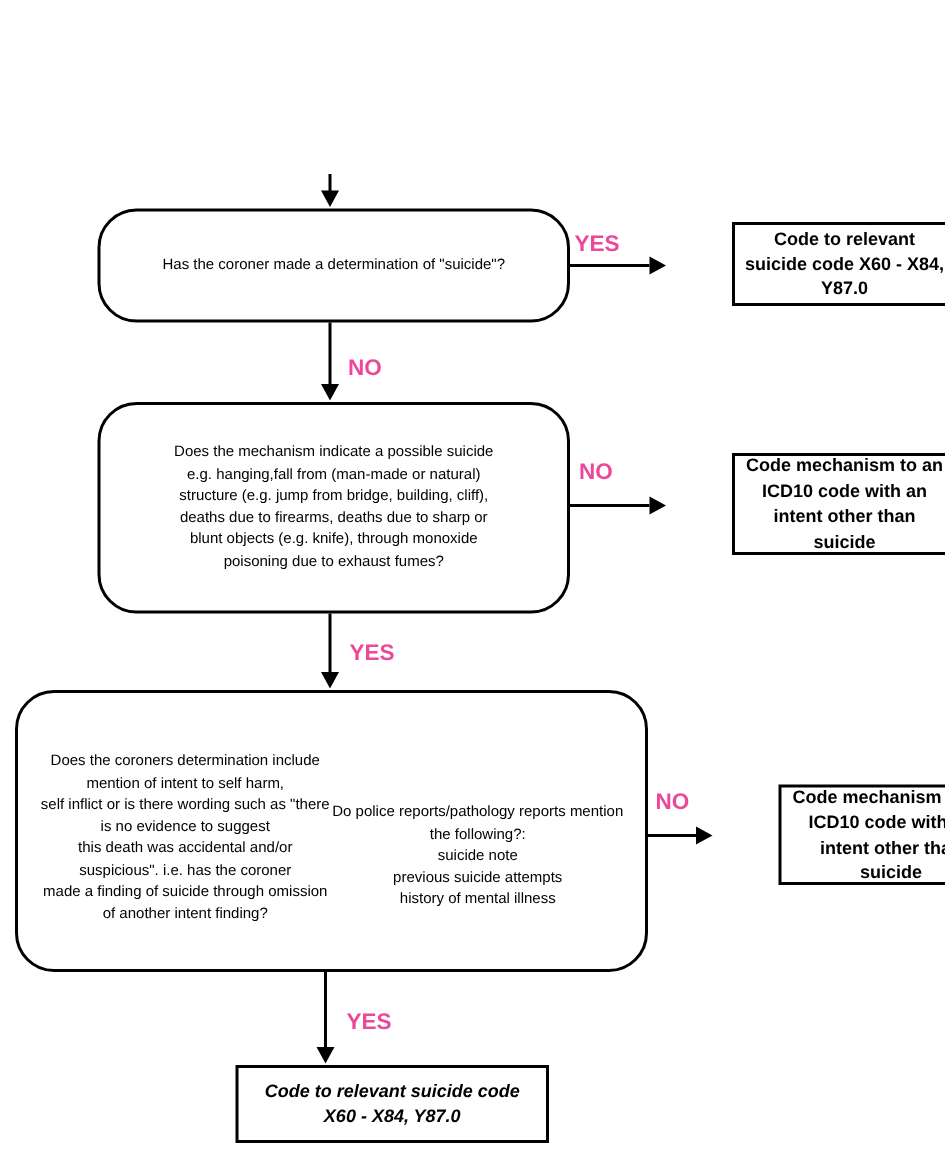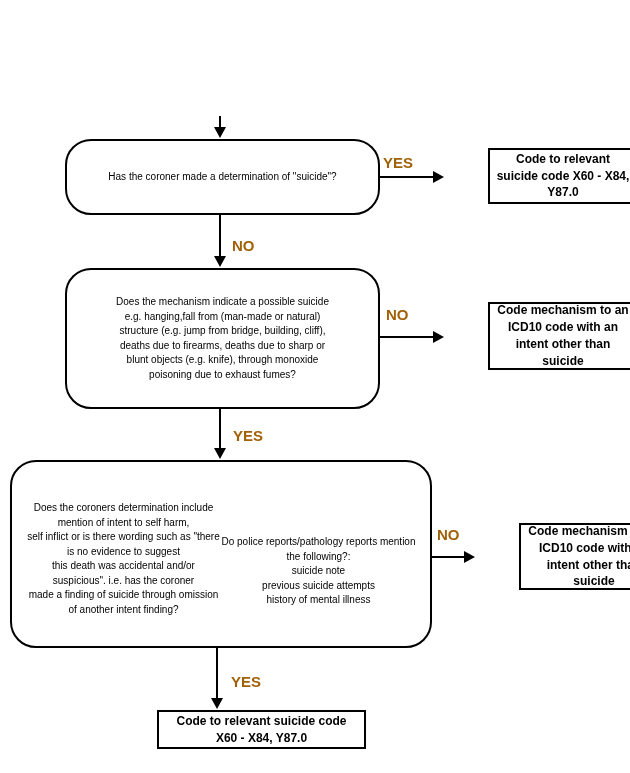--- a/index.html
+++ b/index.html
@@ -82,21 +82,21 @@
     height: 0;
     border-top: 6px solid transparent;
     border-bottom: 6px solid transparent;
     border-left: 11px solid #000000;
   }
   .edge-label {
     position: absolute;
     font-family: "Liberation Sans", sans-serif;
     font-weight: bold;
     font-size: 15px;
-    color: #a16207;
+    color: #ec4899;
     white-space: nowrap;
   }
 </style>
 </head>
 <body>
 
 <div id="flowchart">
 
 
   <div class="vline" style="left:219px; top:116px; height:12px;"></div>
@@ -163,18 +163,18 @@
     <span class="node-text">Code mechanism to an
 ICD10 code with an
 intent other than
 suicide</span>
   </div>
 
   <div class="vline" style="left:216px; top:648px; height:50px;"></div>
   <div class="arrow-down" style="left:211px; top:698px;"></div>
   <div class="edge-label" style="left:231px; top:673px;">YES</div>
 
-  <div class="node process" style="left:113px; top:710px; width:209px; height:39px; padding:0 6px;">
+  <div class="node process" style="left:113px; top:710px; width:209px; height:52px; padding:0 6px;font-style:italic;">
     <span class="node-text">Code to relevant suicide code
 X60 - X84, Y87.0</span>
   </div>
 
 </div>
 
 </body></html>

